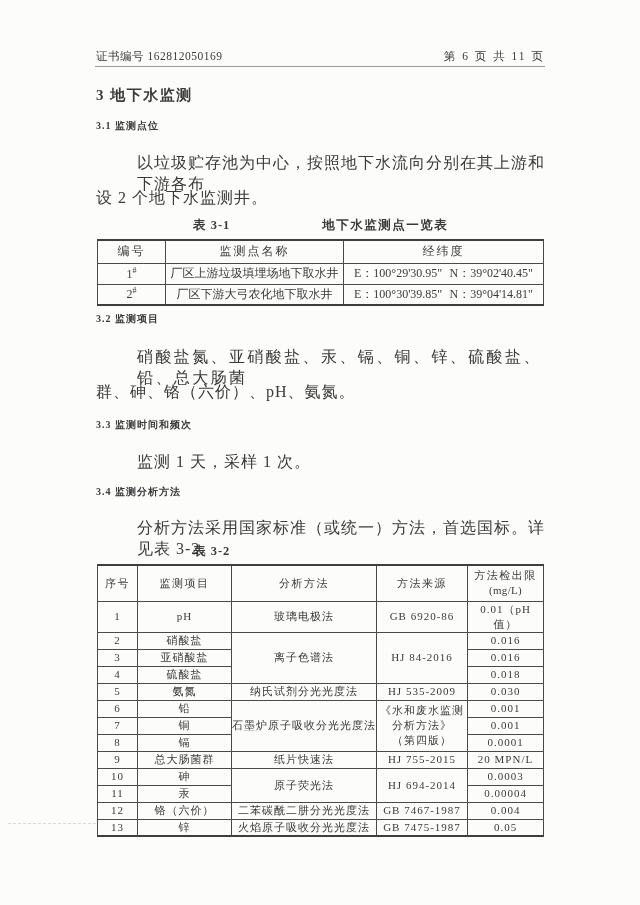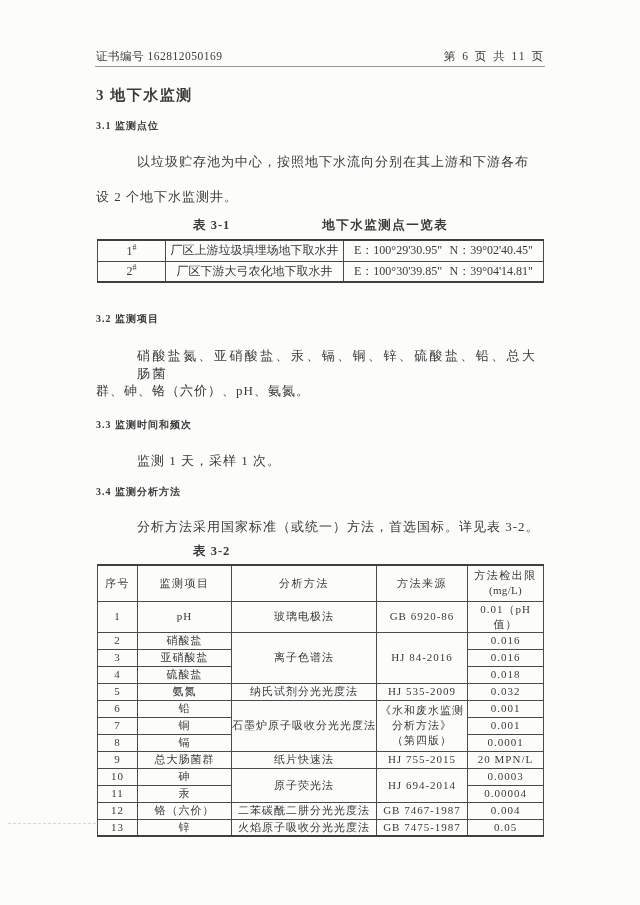--- a/index.html
+++ b/index.html
@@ -14,21 +14,21 @@
   .abs { position:absolute; }
   
   .hdr-left  { top:49px; left:96px;  font-size:11.5px; letter-spacing:.5px; }
   .hdr-right { top:49px; right:95px; font-size:11.5px; letter-spacing:2px;
                border-bottom:1px solid #6d6d6d; padding-bottom:2px;text-align:right; }
   .hdr-rule  { top:66px; left:95px; width:450px; height:0;
                border-top:1px solid #9a9a9a; }
   
   .h1 { font-size:15px;   font-weight:bold; left:96px; letter-spacing:1.5px; }
   .h2 { font-size:10px; font-weight:bold; left:96px; letter-spacing:1px; }
-  .para { left:96px; width:450px; font-size:13px; letter-spacing:1px; }
+  .para { left:96px; width:450px; font-size:16px; letter-spacing:1px; }
   .indent { padding-left:41px; }
   .spread { letter-spacing:2.4px; }
   
   .caption { left:96px; width:448px; font-size:12.5px; font-weight:bold; display:flex; }
   .cap-no    { margin-left:97px; letter-spacing:1px; }
   .cap-title { letter-spacing:1.5px; }
   .cap1 .cap-title { margin-left:92px; }
   .cap2 .cap-title { margin-left:62px; }
   
   table { border-collapse:collapse; table-layout:fixed; }
@@ -73,20 +73,25 @@
   <span class="cap-title">地下水监测点一览表</span>
 </div>
 
 <table class="abs doc-table t1" style="top:239px">
   <colgroup>
       <col style="width:68px">
       <col style="width:178px">
       <col style="width:200px">
     </colgroup>
   <tbody>
+      <tr>
+    <th>编号</th>
+    <th>监测点名称</th>
+    <th>经纬度</th>
+  </tr>
   <tr>
     <td><span>1</span><sup>#</sup></td>
     <td>厂区上游垃圾填埋场地下取水井</td>
     <td class="coord-cell">
       <div class="coord-wrap">
             <span>E：100°29'30.95"</span>
             <span>N：39°02'40.45"</span>
           </div>
     </td>
   </tr>
@@ -158,21 +163,21 @@
   <tr>
     <td class="num">4</td>
     <td>硫酸盐</td>
     <td class="num">0.018</td>
   </tr>
   <tr>
     <td class="num">5</td>
     <td>氨氮</td>
     <td>纳氏试剂分光光度法</td>
     <td class="num">HJ 535-2009</td>
-    <td class="num">0.032</td>
+    <td class="num">0.030</td>
   </tr>
   <tr>
     <td class="num">6</td>
     <td>铅</td>
     <td rowspan="3">石墨炉原子吸收分光光度法</td>
     <td rowspan="3" class="preline">《水和废水监测
 分析方法》
 （第四版）</td>
     <td class="num">0.001</td>
   </tr>

